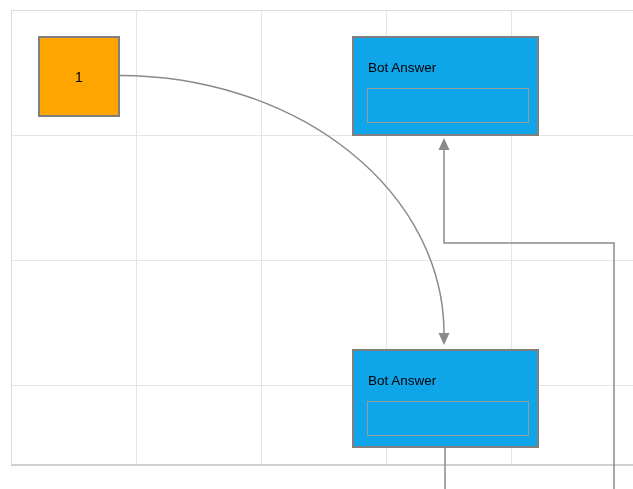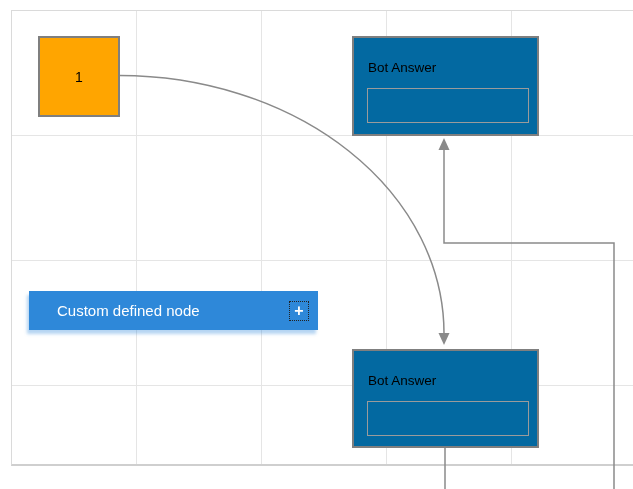--- a/index.html
+++ b/index.html
@@ -28,21 +28,21 @@
   .node{position:absolute;box-sizing:border-box;}
 
   .node-start{
     left:38px;top:36px;width:82px;height:81px;
     background:#FFA500;border:2px solid #7f7f7f;
     display:flex;align-items:center;justify-content:center;
     font-size:14px;color:#000;
   }
 
   .node-bot{
-    width:187px;background:#0369a1;border:2px solid #7f7f7f;
+    width:187px;background:#0ea5e9;border:2px solid #7f7f7f;
     color:#000;
   }
   .node-bot.top{left:352px;top:36px;height:100px;}
   .node-bot.bottom{left:352px;top:349px;height:99px;}
   .node-bot .bot-title{
     position:absolute;left:14px;top:22px;font-size:13.5px;color:#000;
   }
   .node-bot .bot-input{
     position:absolute;left:13px;top:50px;width:160px;height:33px;
     border:1px solid #9b9b9b;background:transparent;
@@ -92,20 +92,14 @@
   <div class="node node-bot top">
     <div class="bot-title">Bot Answer</div>
     <div class="bot-input"></div>
   </div>
 
   <div class="node node-bot bottom">
     <div class="bot-title">Bot Answer</div>
     <div class="bot-input"></div>
   </div>
 
-  <div class="node node-custom">
-    <span>Custom defined node</span>
-    <button class="add-btn">
-      <span>+</span>
-    </button>
-  </div>
 
 </div>
 
 </body></html>

